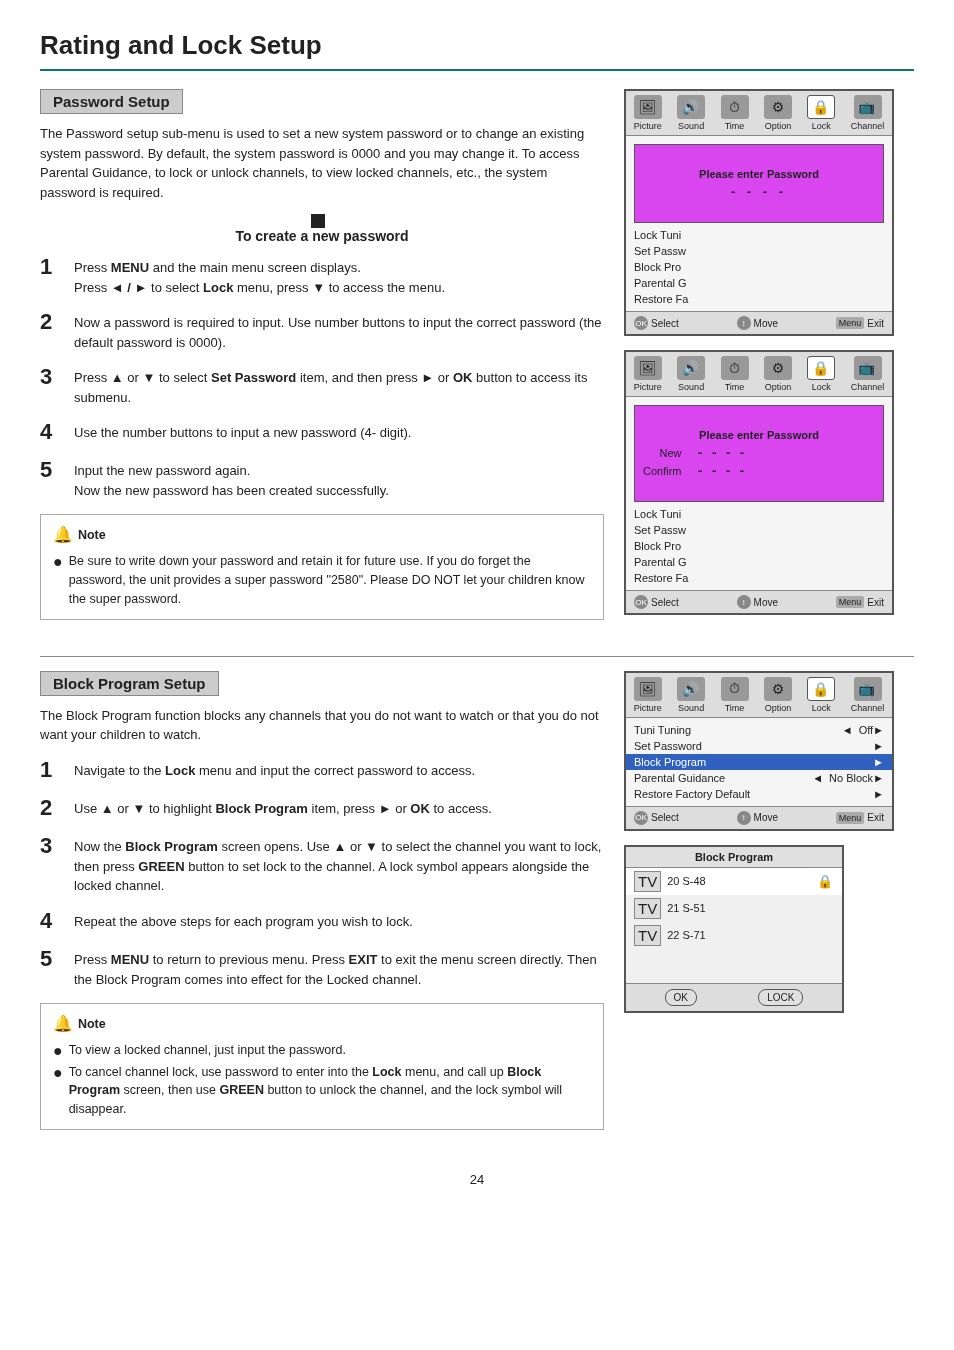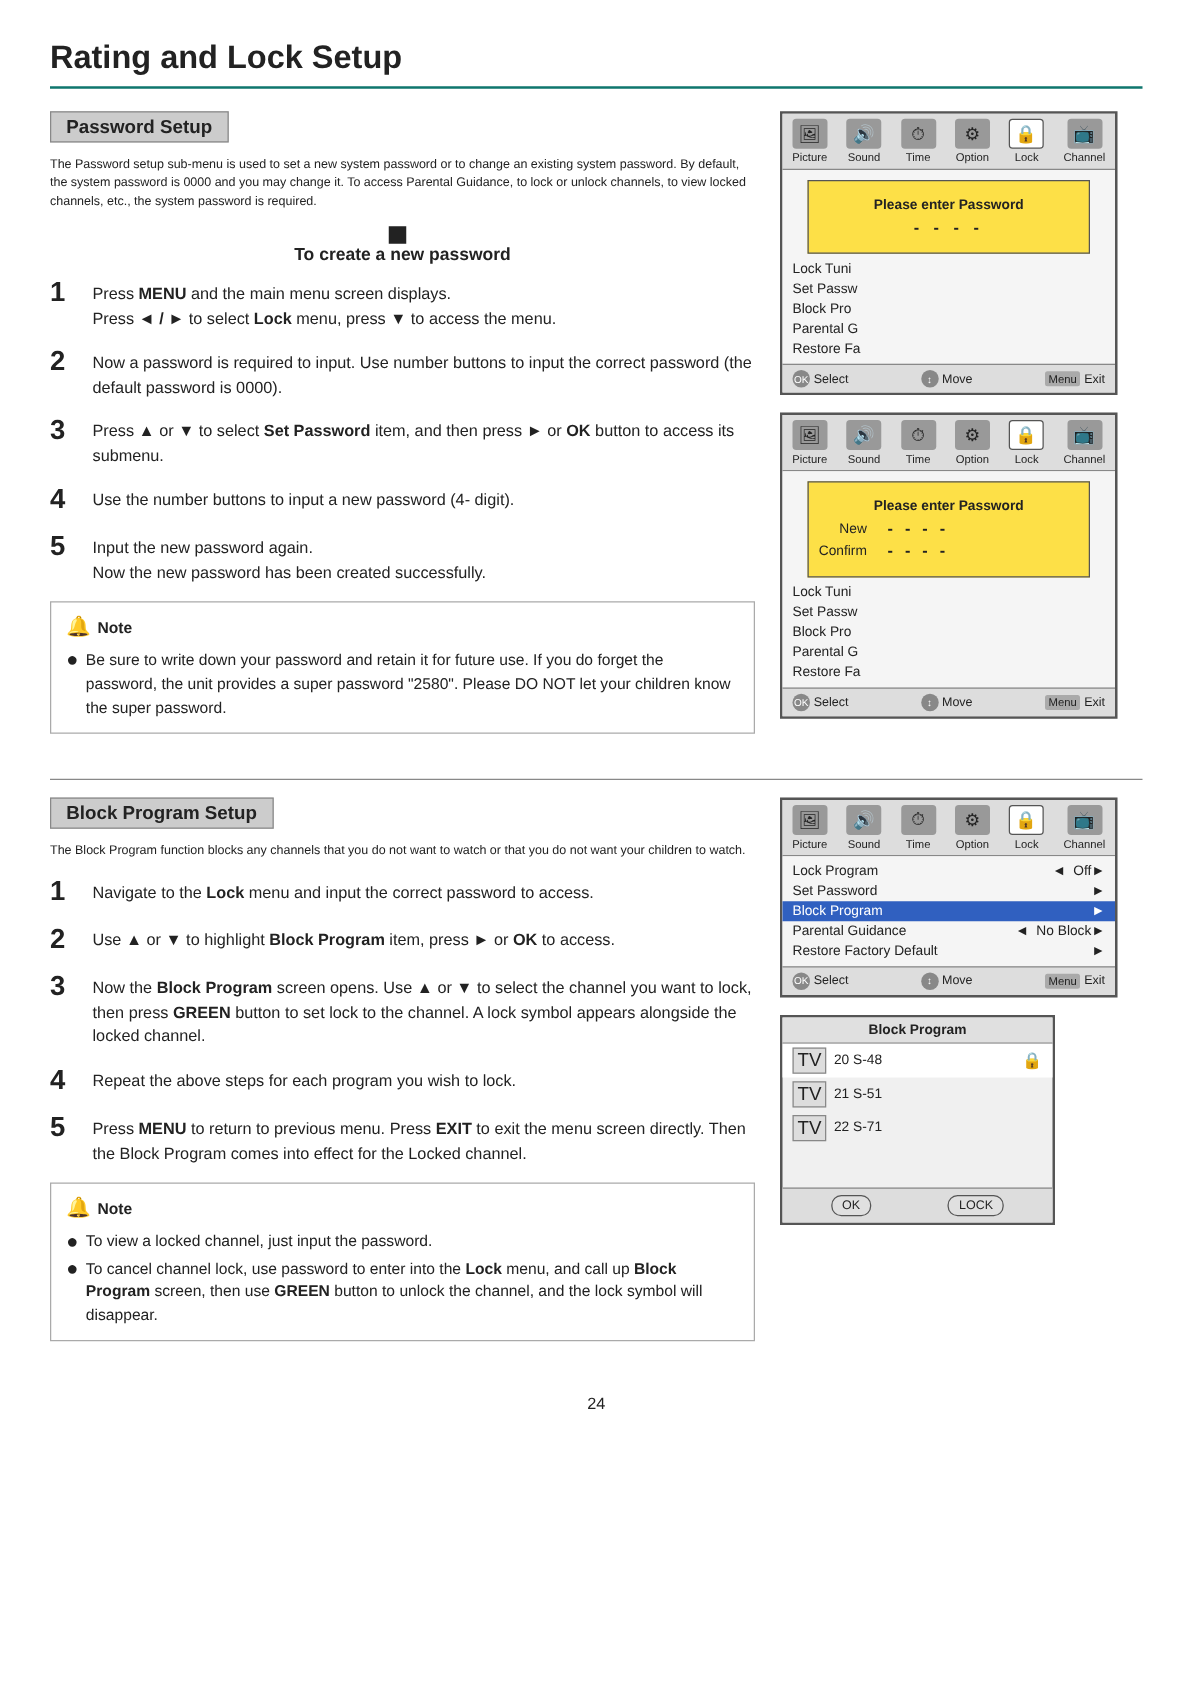--- a/index.html
+++ b/index.html
@@ -24,21 +24,21 @@
       border: 1.5px solid #888;
       display: inline-block;
       padding: 3px 12px;
       font-weight: bold;
       font-size: 15px;
       margin-bottom: 10px;
     }
     .section-desc {
       margin-bottom: 12px;
       line-height: 1.5;
-      font-size: 10px;
+      font-size: 13px;
     }
     .two-col {
       display: flex;
       gap: 20px;
     }
     .left-col {
       flex: 1;
     }
     .right-col {
       width: 290px;
@@ -162,24 +162,24 @@
       color: #fff;
     }
     .tv-menu-label {
       flex: 1;
     }
     .tv-menu-value {
       margin-left: 6px;
       font-size: 11px;
     }
     .tv-dialog {
-      background: #fde047;
+      background: #d946ef;
       border: 1px solid #555;
-      margin: 4px 20px;
-      padding: 13px 8px;
+      margin: 4px 8px;
+      padding: 23px 8px;
       font-size: 11px;
     }
     .tv-dialog-title {
       text-align: center;
       font-weight: bold;
       margin-bottom: 4px;
     }
     .tv-dialog-dots {
       text-align: center;
       letter-spacing: 4px;
@@ -542,21 +542,21 @@
             <div class="tv-icon-img active-icon">🔒</div>
             <span>Lock</span>
           </div>
           <div class="tv-icon-group">
             <div class="tv-icon-img">📺</div>
             <span>Channel</span>
           </div>
         </div>
         <div class="tv-menu-body">
           <div class="tv-menu-row">
-            <span class="tv-menu-label">Lock Program</span>
+            <span class="tv-menu-label">Tuni Tuning</span>
             <span class="tv-menu-arrow">◄</span>
             <span class="tv-menu-value">Off</span>
             <span class="tv-menu-arrow">►</span>
           </div>
           <div class="tv-menu-row">
             <span class="tv-menu-label">Set Password</span>
             <span class="tv-menu-arrow">►</span>
           </div>
           <div class="tv-menu-row active-row">
             <span class="tv-menu-label">Block Program</span>

